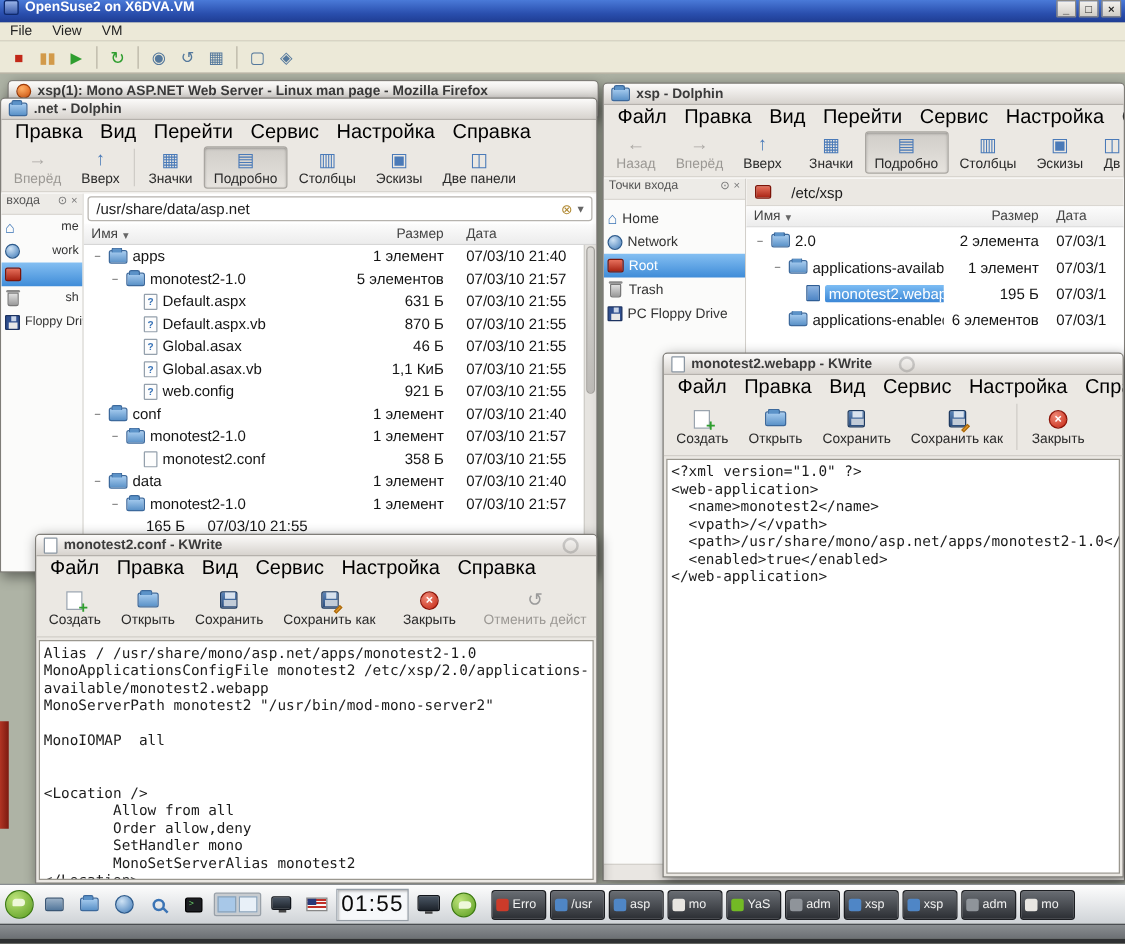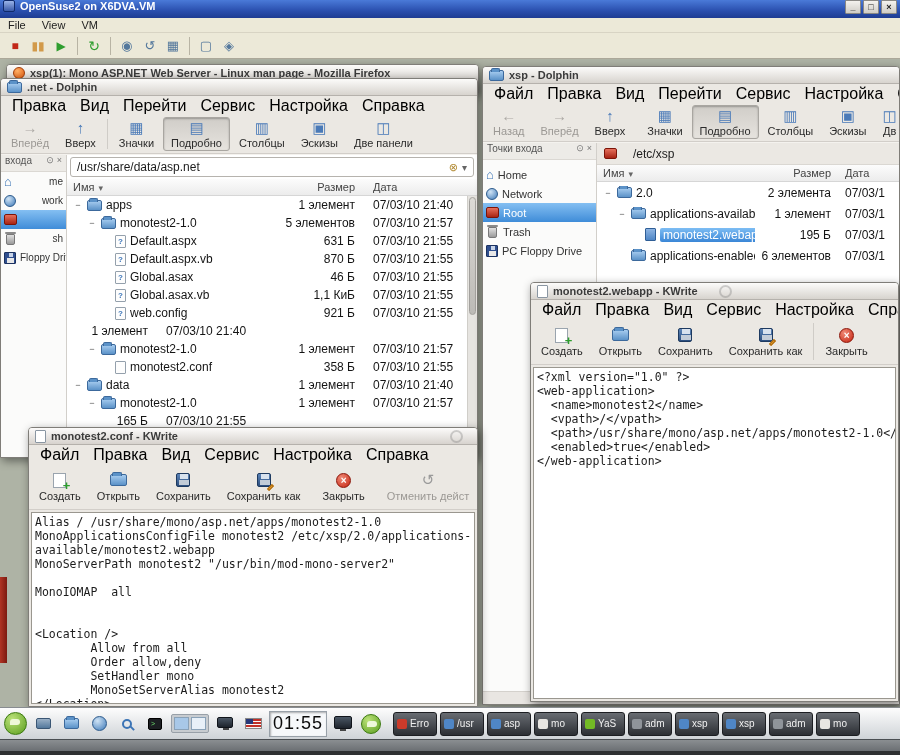--- a/index.html
+++ b/index.html
@@ -323,20 +323,26 @@
             <span class="c-name">
                 <span class="pad"></span>
                 <span class="exp"></span>
                 <span class="fic ic-file q"></span>
                 <span class="nm">web.config</span>
               </span>
             <span class="c-size">921 Б</span>
             <span class="c-date">07/03/10 21:55</span>
           </div>
           <div class="trow l0">
+            <span class="c-name">
+                <span class="pad"></span>
+                <span class="exp open"></span>
+                <span class="fic ic-folder"></span>
+                <span class="nm">conf</span>
+              </span>
             <span class="c-size">1 элемент</span>
             <span class="c-date">07/03/10 21:40</span>
           </div>
           <div class="trow l1">
             <span class="c-name">
                 <span class="pad"></span>
                 <span class="exp open"></span>
                 <span class="fic ic-folder"></span>
                 <span class="nm">monotest2-1.0</span>
               </span>

